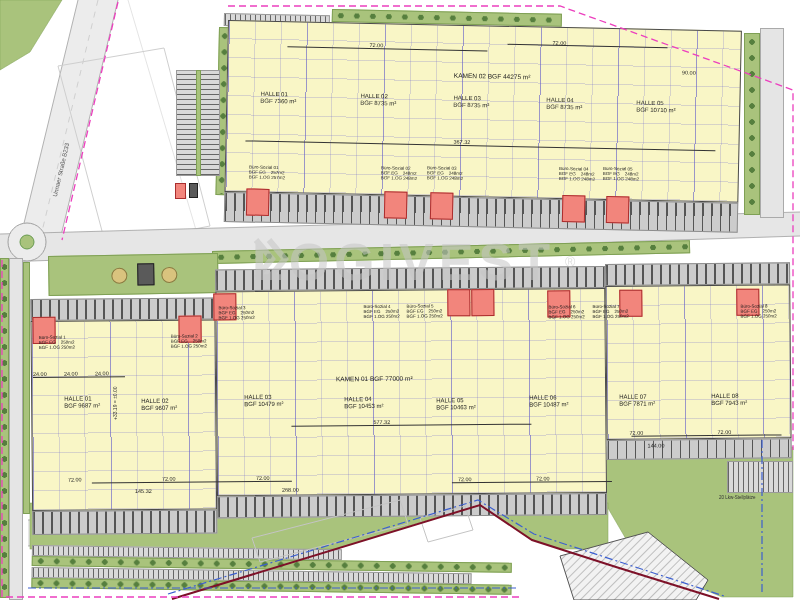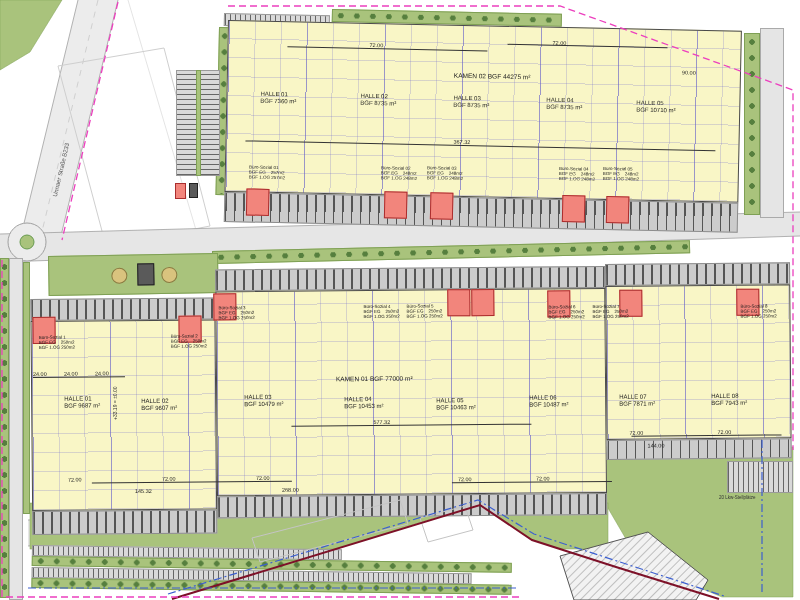--- a/index.html
+++ b/index.html
@@ -233,20 +233,28 @@
       <div class="dim" style="left: 224px; top: 212px;">72.00</div>
       <div class="dim" style="left: 103px; top: 224px;">145.32</div>
       <div class="dim" style="left: 250px; top: 224px;">268.00</div>
       <div class="dim" style="left: 426px; top: 215px;">72.00</div>
       <div class="dim" style="left: 504px; top: 215px;">72.00</div>
       <div class="dim" style="left: 598px; top: 170px;">72.00</div>
       <div class="dim" style="left: 686px; top: 170px;">72.00</div>
       <div class="dim" style="left: 616px; top: 183px;">144.00</div>
     </div>
 
+  <div id="watermark">
+    <svg width="38" height="46" viewBox="0 0 38 46">
+      <polyline points="4,4 20,23 4,42" fill="none" stroke="#c6c6c6" stroke-width="6"></polyline>
+      <polyline points="17,4 33,23 17,42" fill="none" stroke="#c6c6c6" stroke-width="6"></polyline>
+    </svg>
+    <span class="wm-text">LOGIVEST</span>
+    <sup>®</sup>
+  </div>
 
   <svg class="layer" width="800" height="600" style="z-index:30;">
 
     <path d="M252,538 L400,500 L408,524 L260,562 Z" fill="none" stroke="#c4c4c4" stroke-width="1"></path>
     <path d="M420,518 L465,506 L473,530 L428,542 Z" fill="none" stroke="#c4c4c4" stroke-width="1"></path>
 
     <path d="M172,599 L480,505 L532,540 L616,567 L719,599" fill="none" stroke="#7d1128" stroke-width="2"></path>
 
     <path d="M168,594 L478,500 L534,534 L620,562 L724,596" fill="none" stroke="#3c5fd0" stroke-width="1.2" stroke-dasharray="8 3 2 3"></path>
     <path d="M762,440 L762,594" fill="none" stroke="#3c5fd0" stroke-width="1.2" stroke-dasharray="8 3 2 3"></path>

